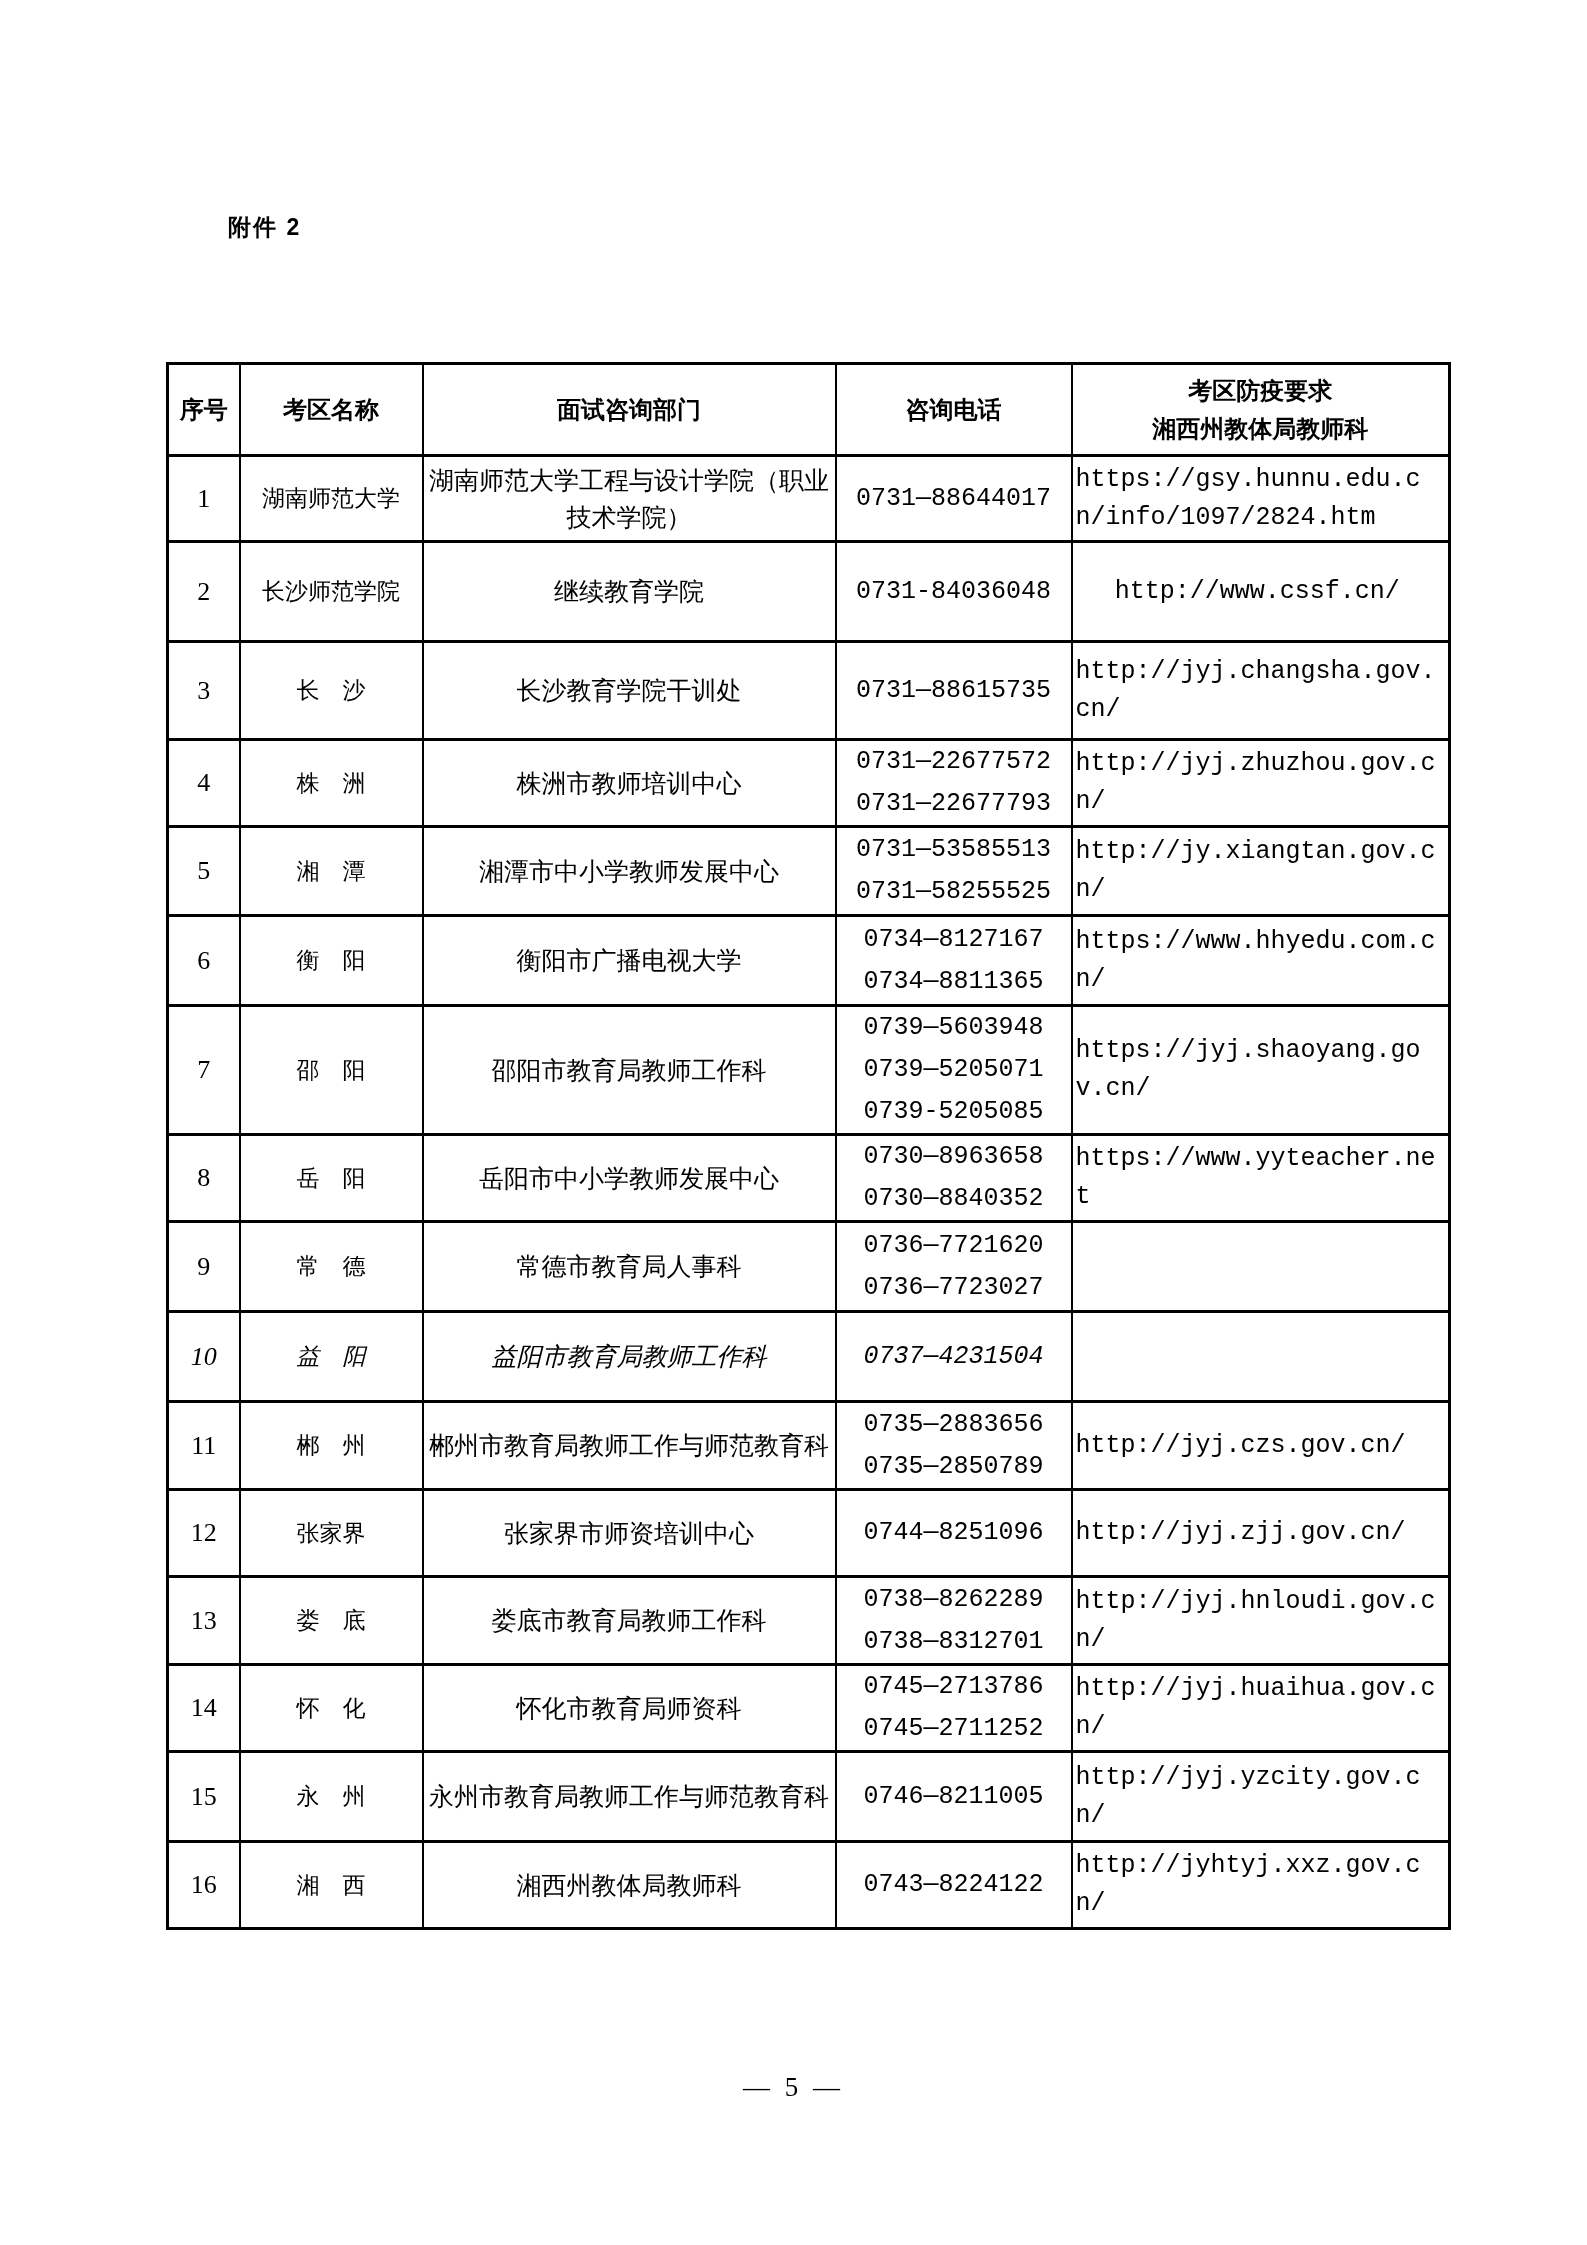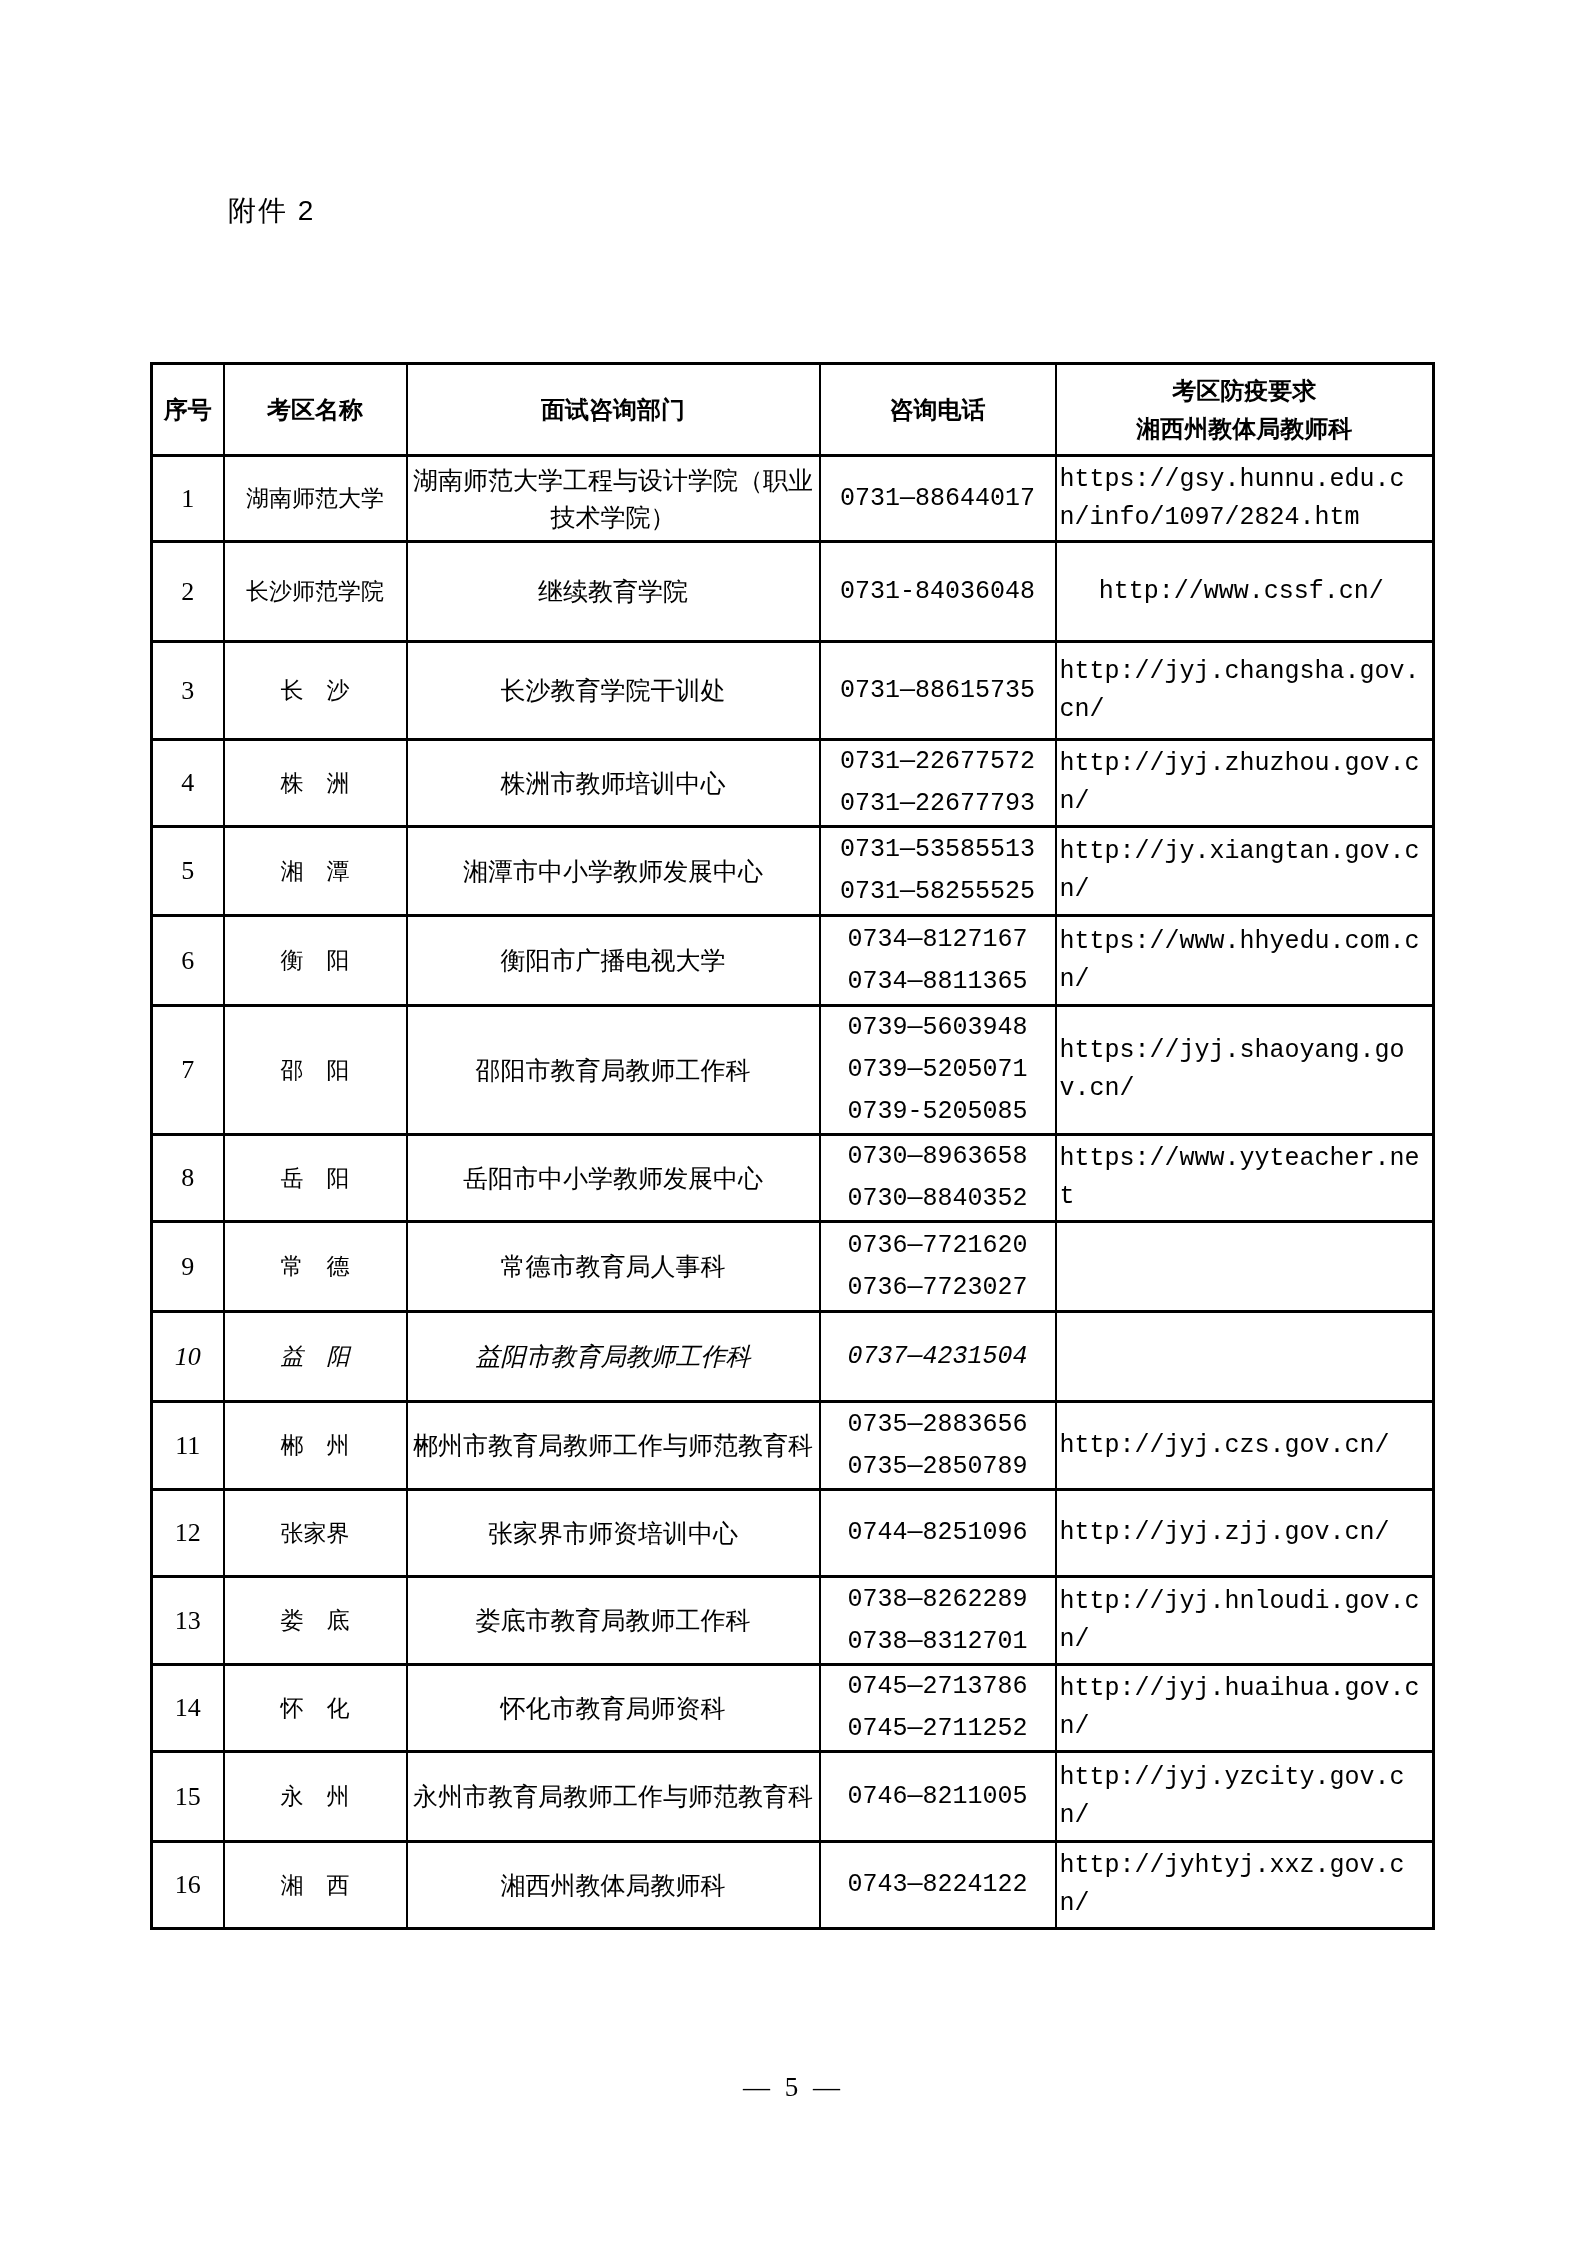--- a/index.html
+++ b/index.html
@@ -13,42 +13,42 @@
     width: 1587px;
     height: 2245px;
     background: #ffffff;
     color: #000000;
     font-family: "Liberation Serif", serif;
     overflow: hidden;
   }
   .attachment {
     position: absolute;
     left: 228px;
-    top: 192px;
+    top: 212px;
     font-family: "Liberation Sans", sans-serif;
-    font-size: 28px;
-    font-weight: 400;
+    font-size: 23px;
+    font-weight: 700;
     letter-spacing: 2px;
     white-space: pre;
   }
   .doc-title {
     position: absolute;
     left: 0;
     top: 268px;
     width: 1570px;
     margin: 0;
     text-align: center;
     font-family: "Liberation Serif", serif;
     font-size: 37px;
     font-weight: bold;
     letter-spacing: 1px;
   }
   table.contact-table {
     position: absolute;
-    left: 150px;
+    left: 166px;
     top: 362px;
     width: 1282px;
     border-collapse: collapse;
     table-layout: fixed;
     border: 3px solid #000;
   }
   .contact-table th,
   .contact-table td {
     border-left: 2px solid #000;
     border-right: 2px solid #000;

